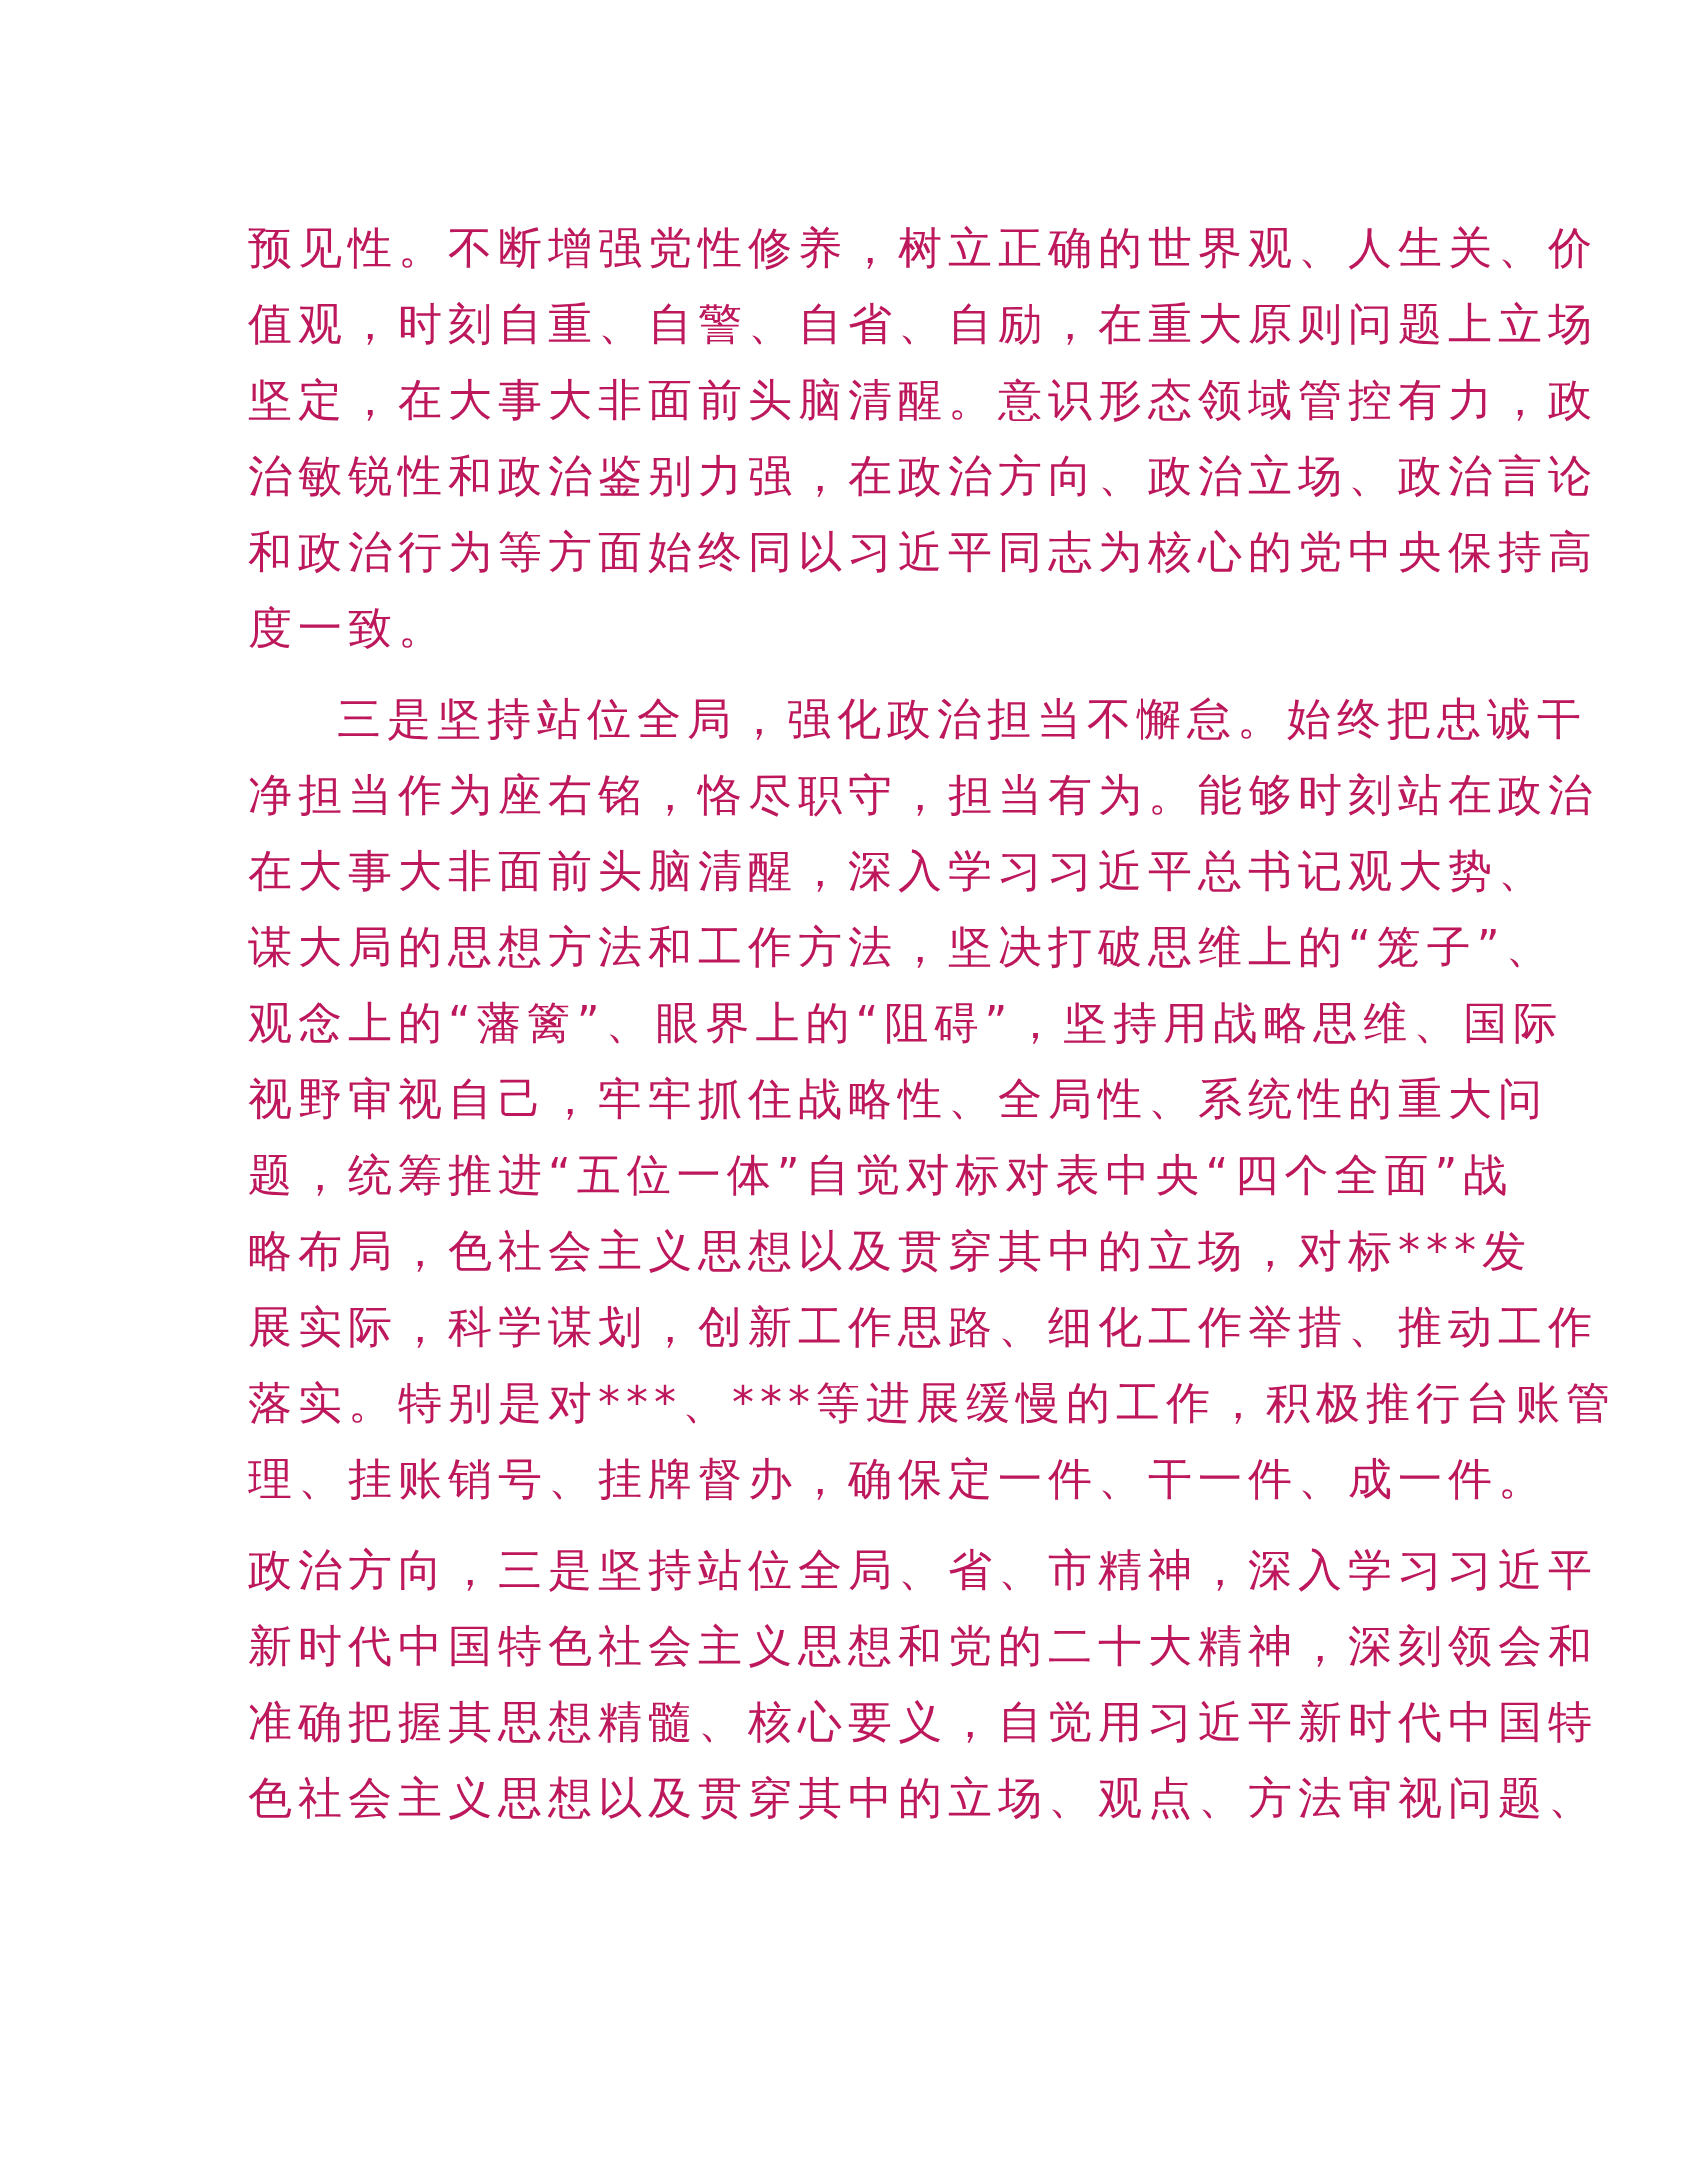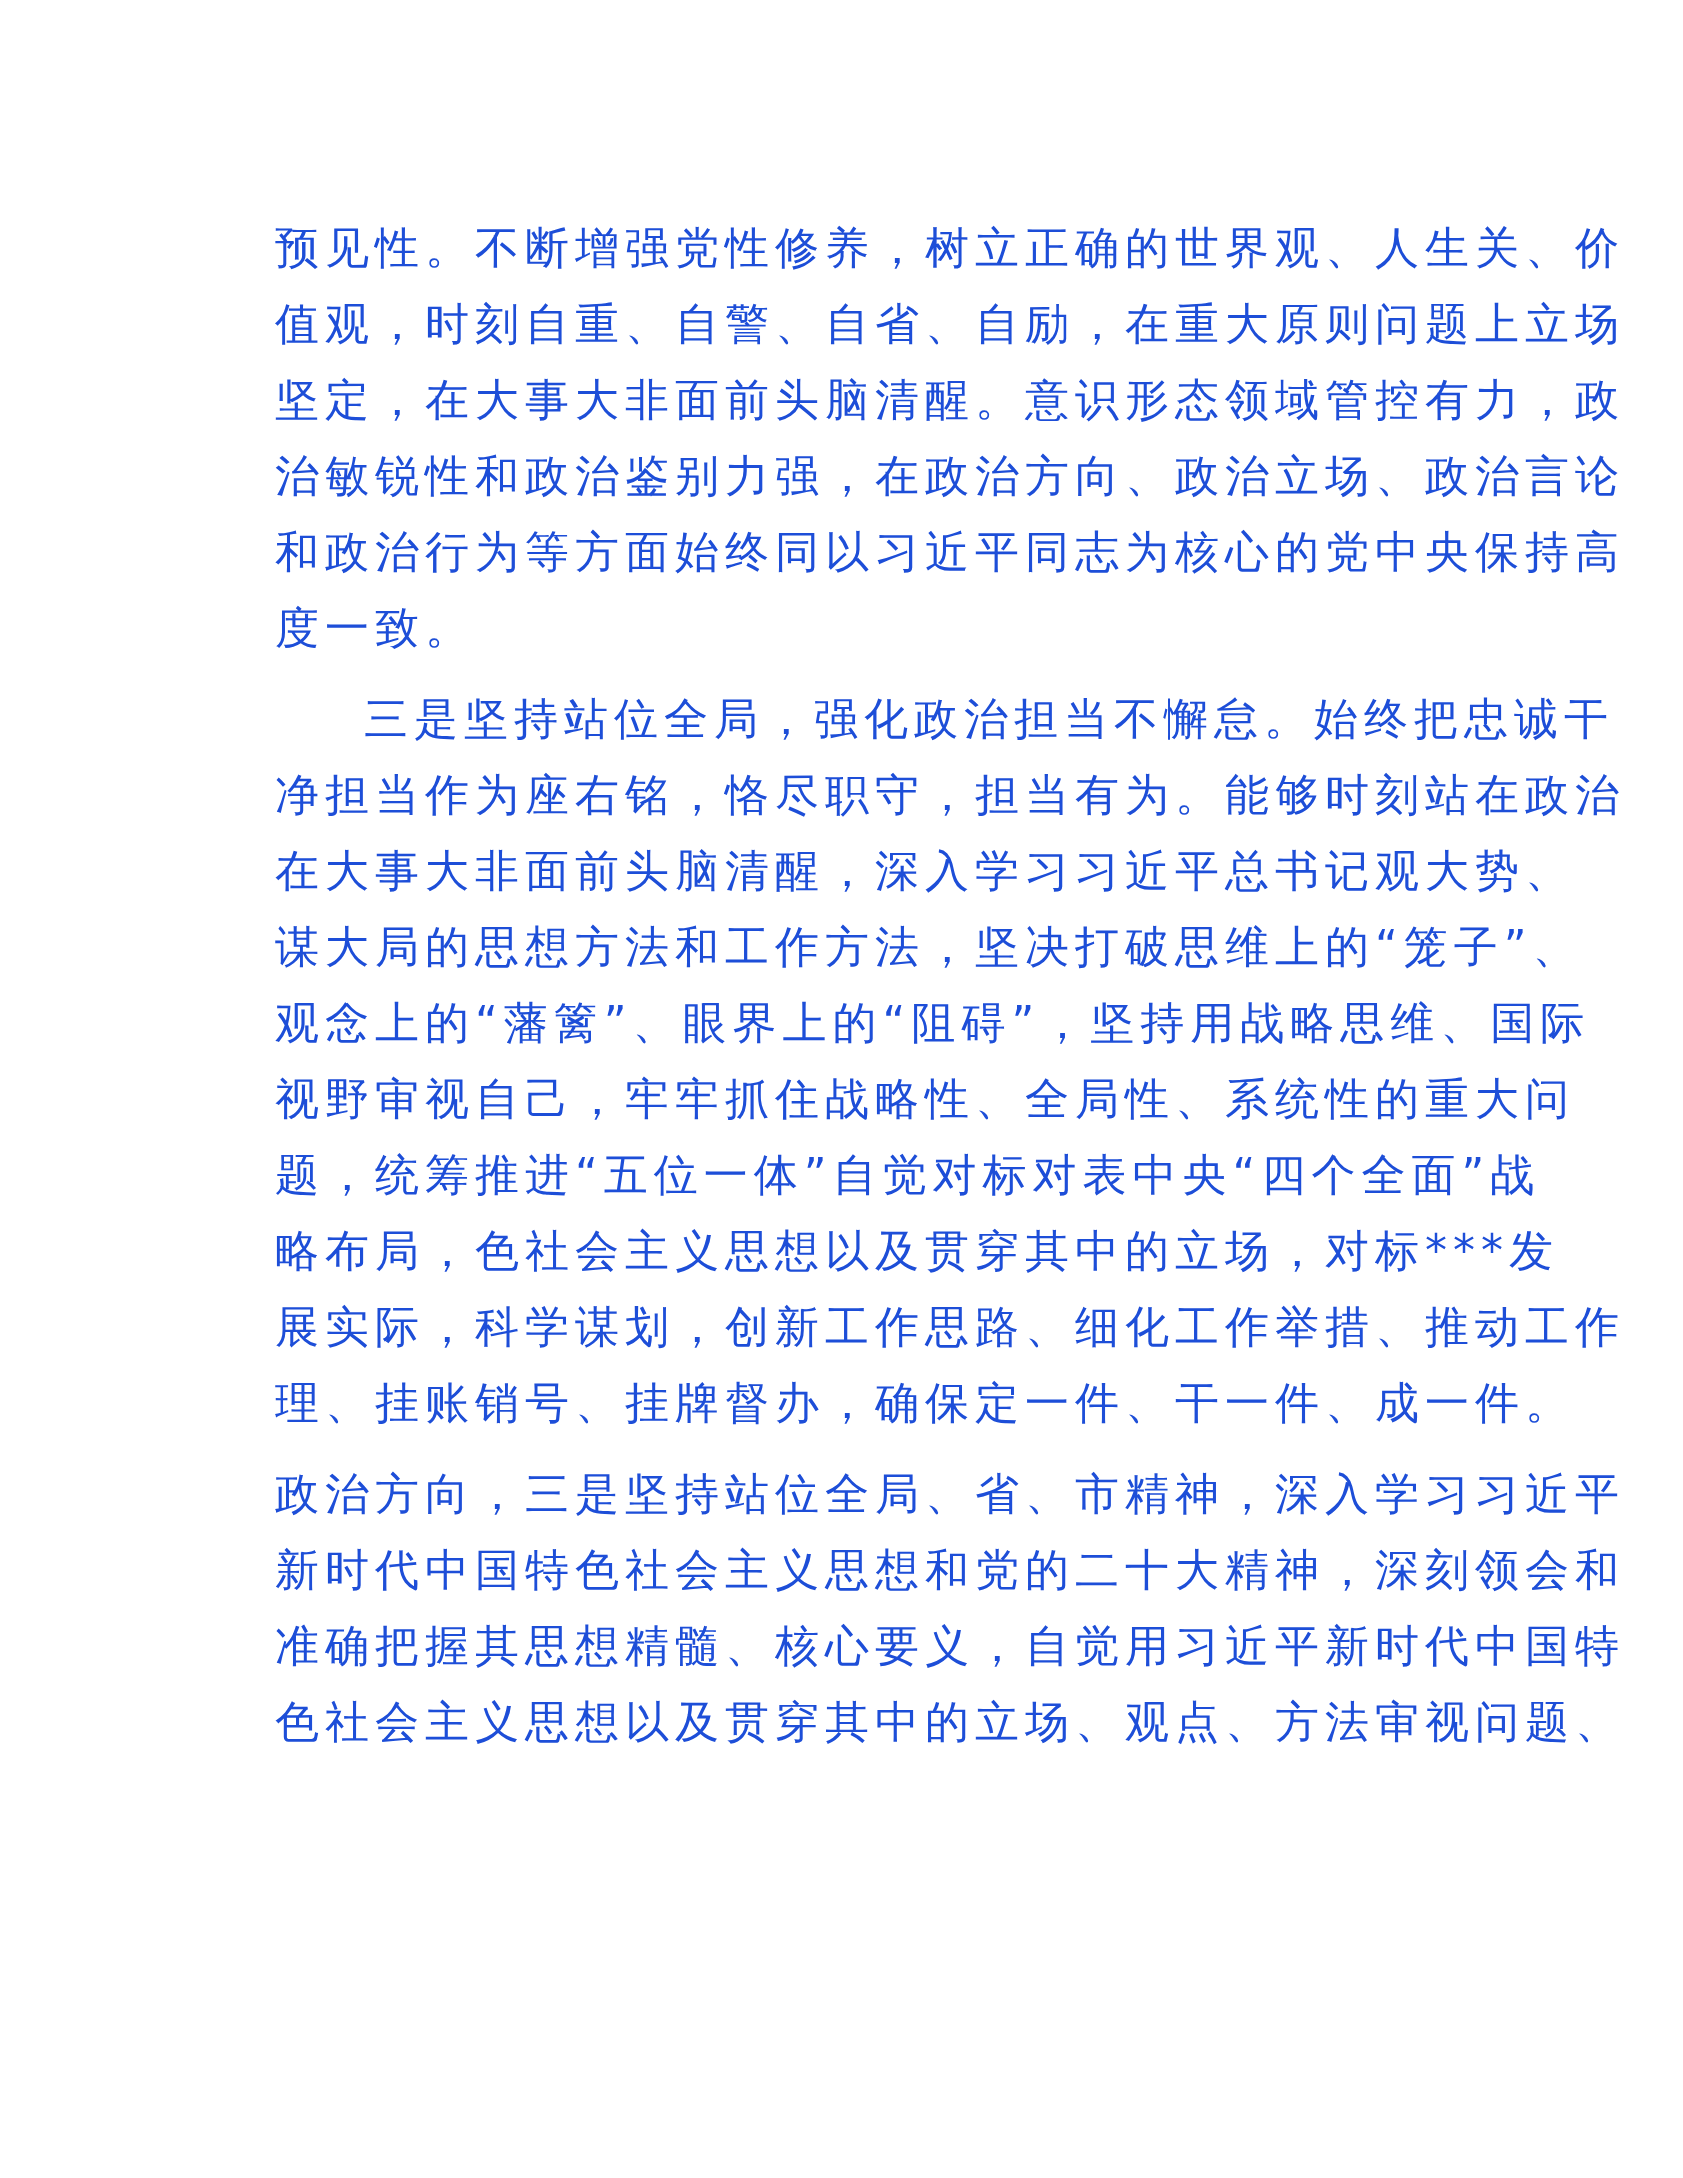--- a/index.html
+++ b/index.html
@@ -2,23 +2,22 @@
 <html><head>
 <meta charset="utf-8">
 <style>
   html, body { margin: 0; padding: 0; background: #ffffff; }
   body { width: 1683px; height: 2178px; position: relative; overflow: hidden; }
   .page {
     position: absolute;
     left: 248px;
     top: 210px;
     width: 1188px;
-    color: #1d4ed8;
+    color: #be185d;
     font-family: "DejaVu Sans", "Liberation Sans", sans-serif;
-    margin-left: 27px;
   }
   .line {
     height: 76px;
     line-height: 76px;
     font-size: 44px;
     white-space: nowrap;
     letter-spacing: 6px;
     text-align: justify;
     text-align-last: justify;
   }
@@ -43,20 +42,21 @@
   <div class="para">
     <div class="line indent">三是坚持站位全局，强化政治担当不懈怠。始终把忠诚干</div>
     <div class="line">净担当作为座右铭，恪尽职守，担当有为。能够时刻站在政治</div>
     <div class="line">在大事大非面前头脑清醒，深入学习习近平总书记观大势、</div>
     <div class="line">谋大局的思想方法和工作方法，坚决打破思维上的“笼子”、</div>
     <div class="line">观念上的“藩篱”、眼界上的“阻碍”，坚持用战略思维、国际</div>
     <div class="line">视野审视自己，牢牢抓住战略性、全局性、系统性的重大问</div>
     <div class="line">题，统筹推进“五位一体”自觉对标对表中央“四个全面”战</div>
     <div class="line">略布局，色社会主义思想以及贯穿其中的立场，对标***发</div>
     <div class="line">展实际，科学谋划，创新工作思路、细化工作举措、推动工作</div>
+    <div class="line">落实。特别是对***、***等进展缓慢的工作，积极推行台账管</div>
     <div class="line last">理、挂账销号、挂牌督办，确保定一件、干一件、成一件。</div>
   </div>
 
   <div class="para">
     <div class="line">政治方向，三是坚持站位全局、省、市精神，深入学习习近平</div>
     <div class="line">新时代中国特色社会主义思想和党的二十大精神，深刻领会和</div>
     <div class="line">准确把握其思想精髓、核心要义，自觉用习近平新时代中国特</div>
     <div class="line">色社会主义思想以及贯穿其中的立场、观点、方法审视问题、</div>
   </div>
 

